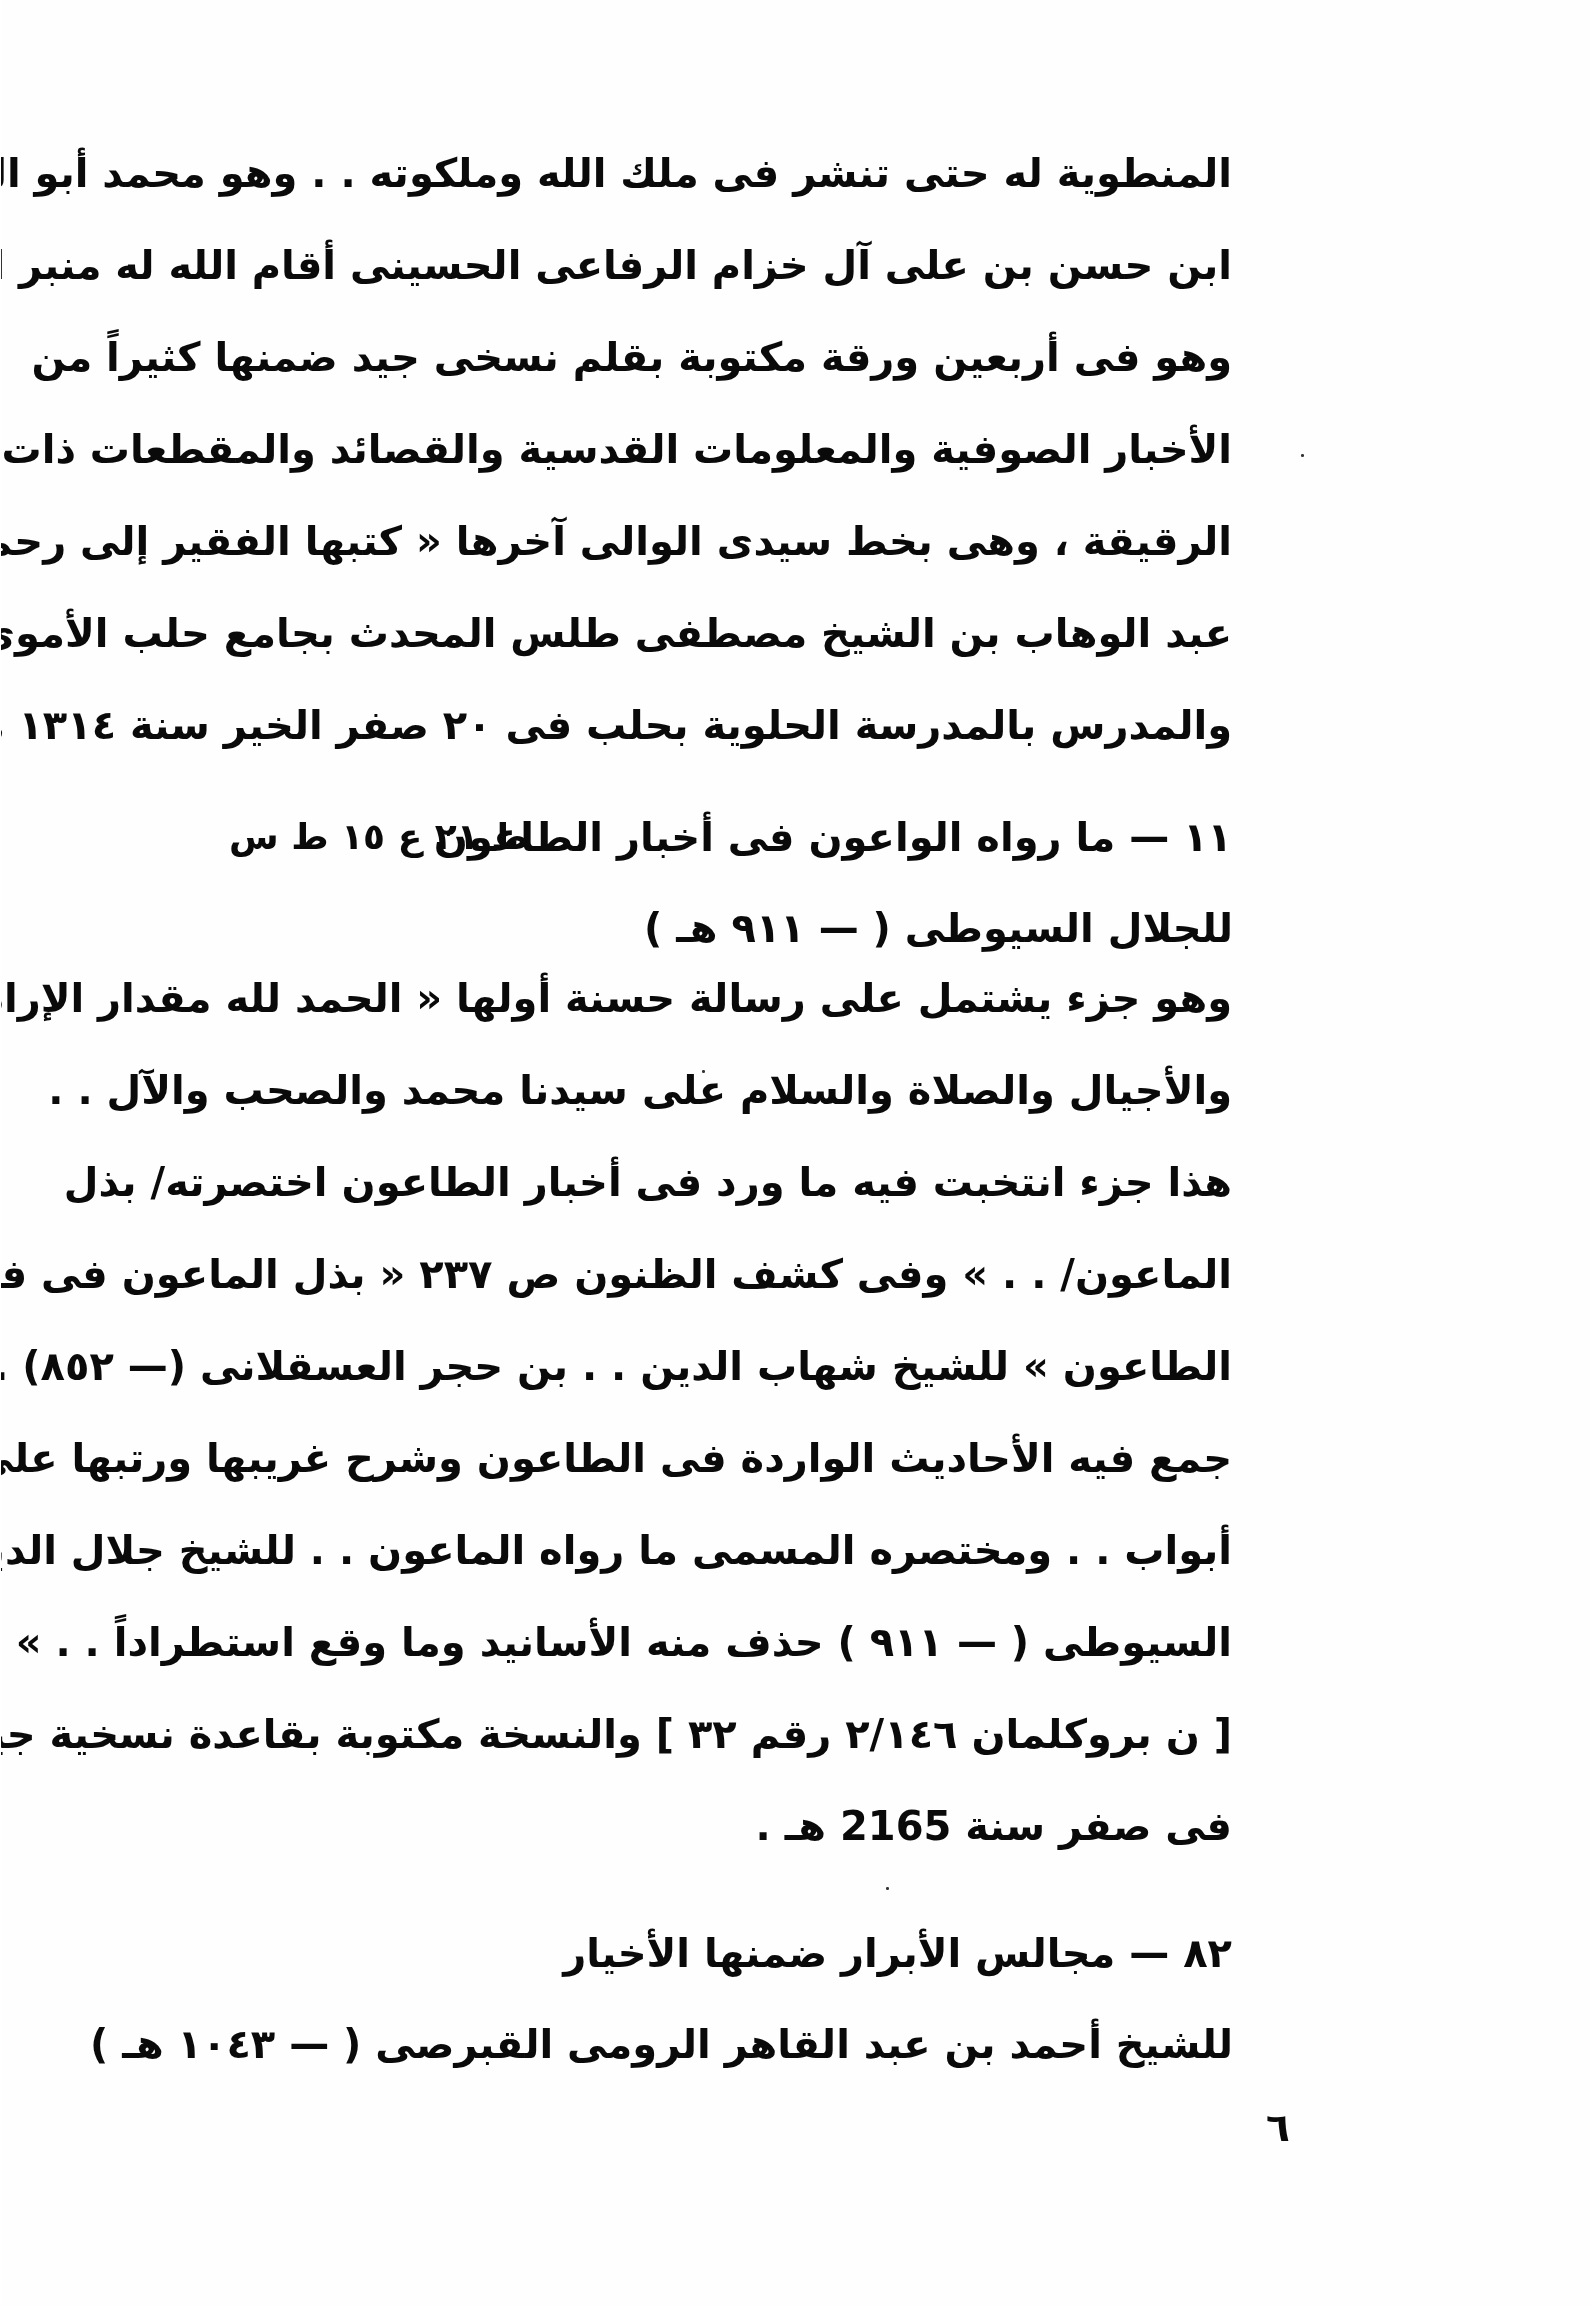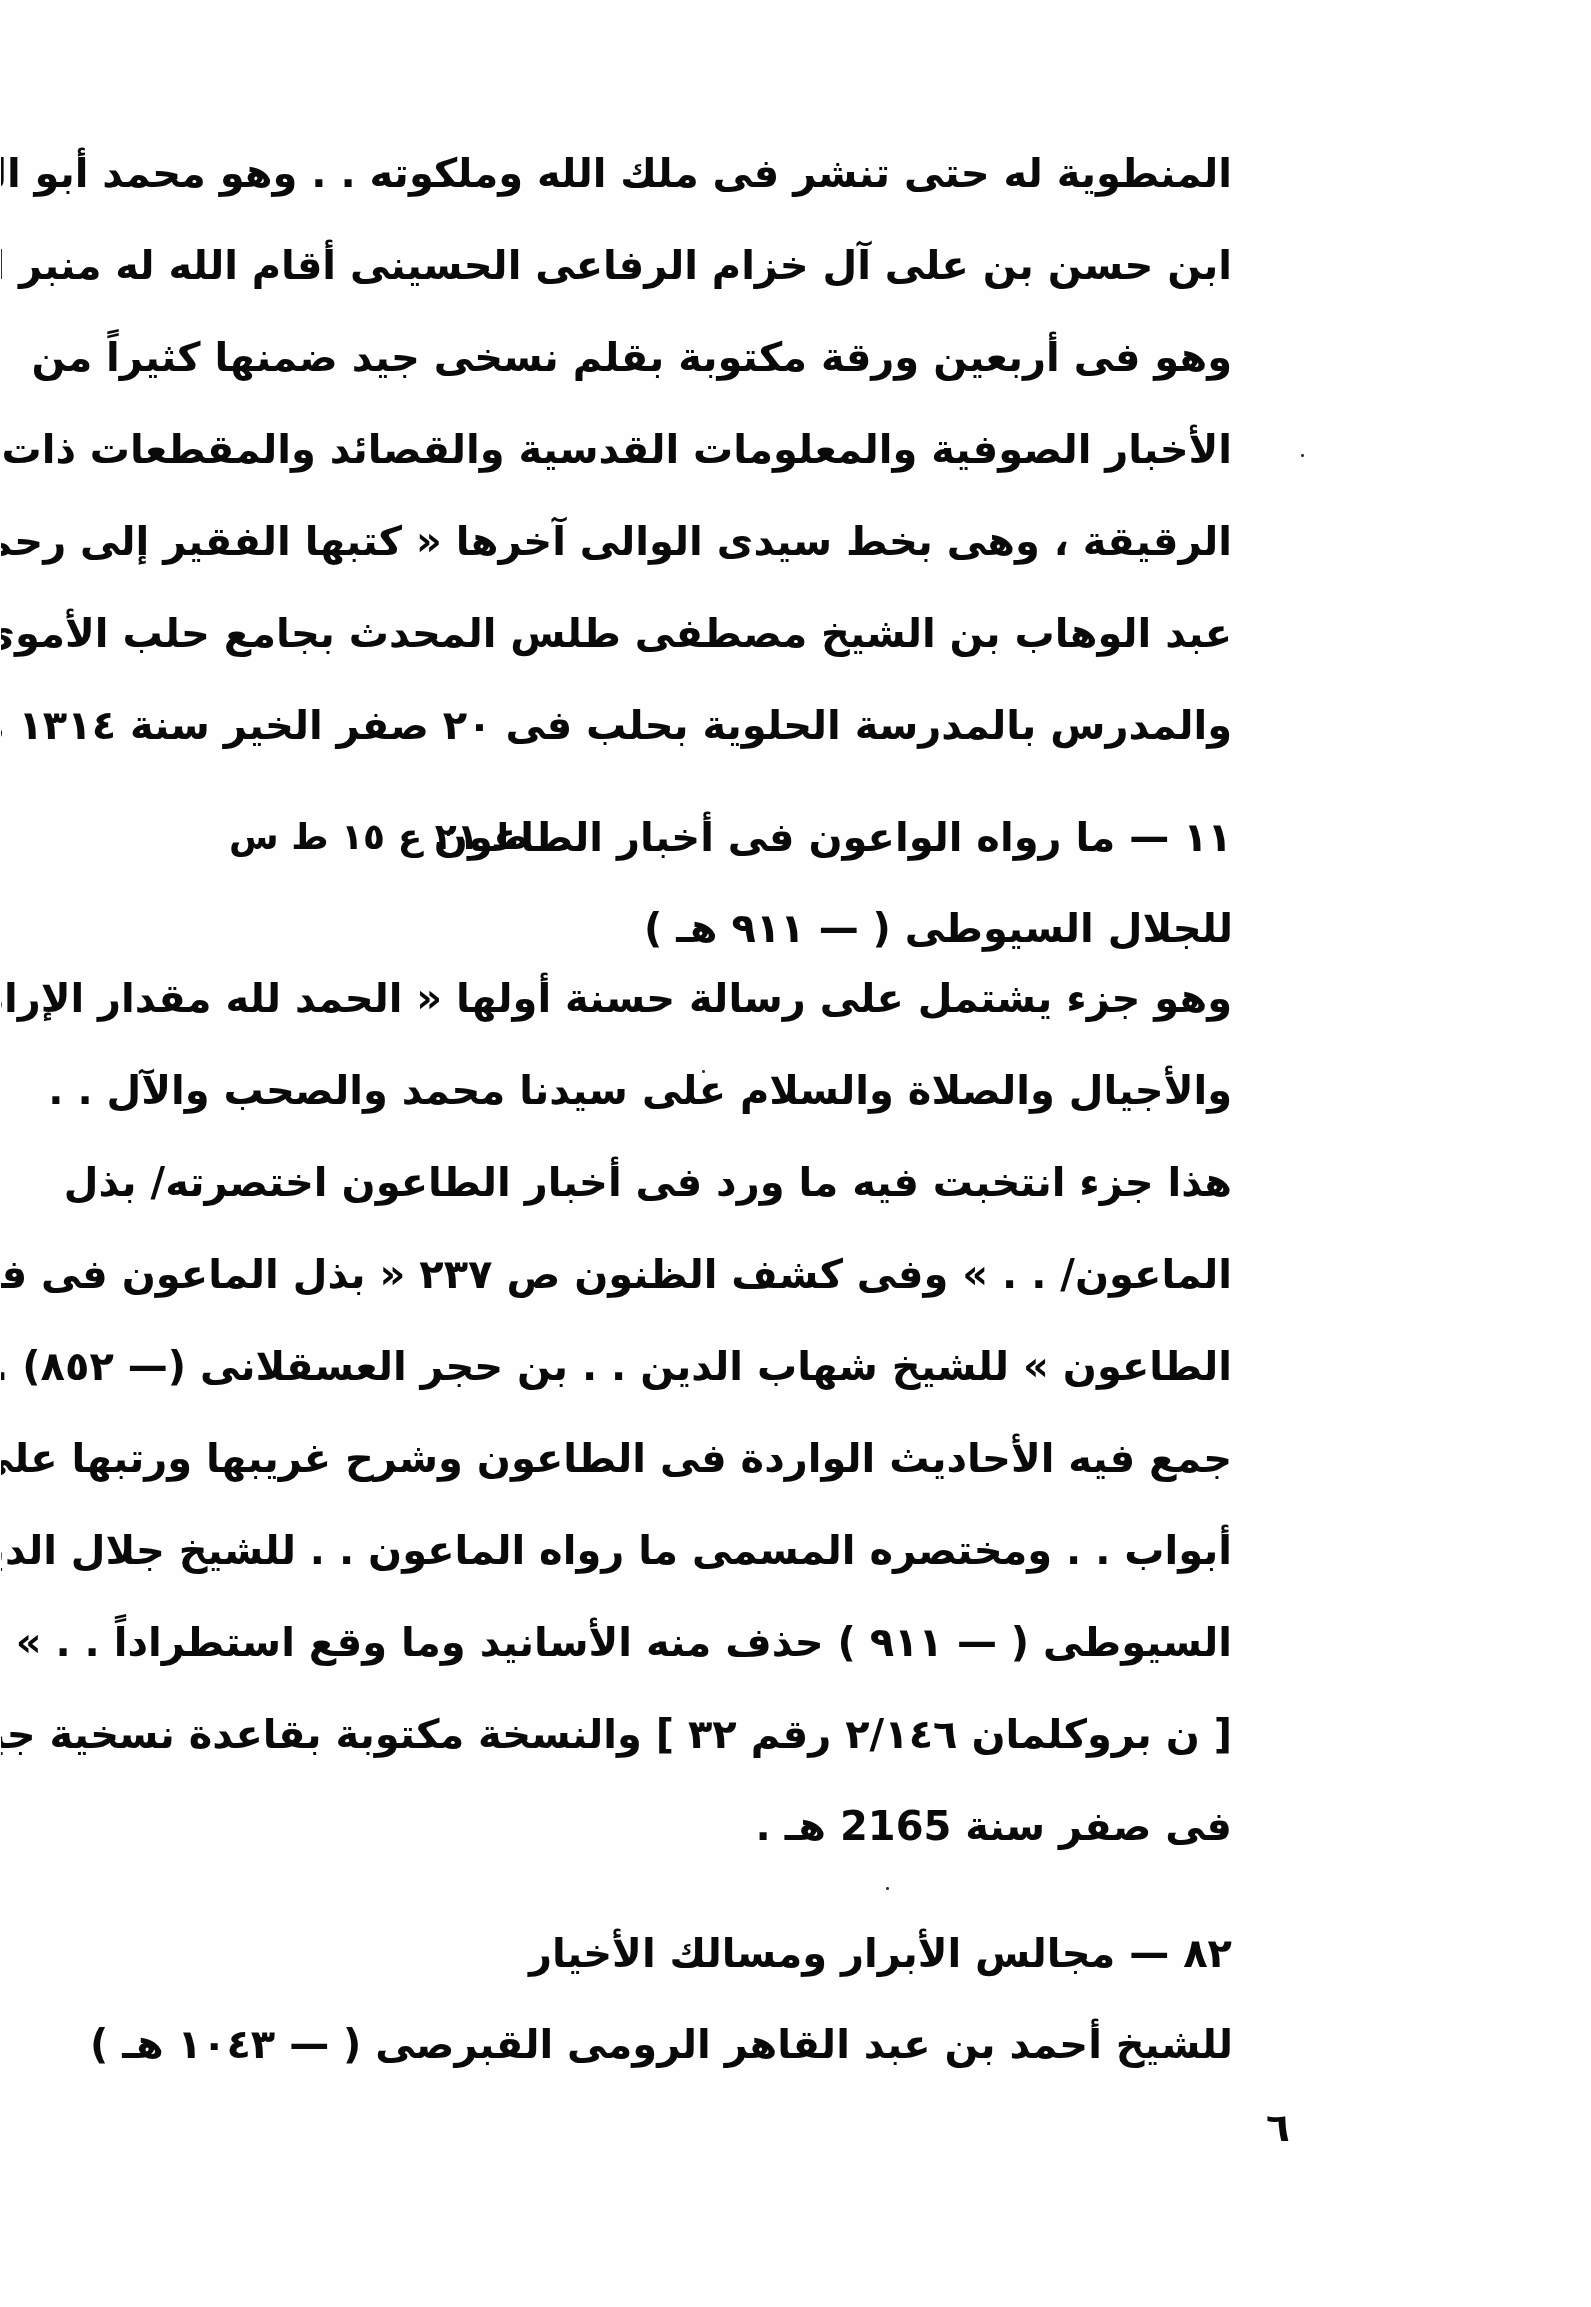--- a/index.html
+++ b/index.html
@@ -134,21 +134,21 @@
     <span class="line">أبواب . . ومختصره المسمى ما رواه الماعون . . للشيخ جلال الدين</span>
     <span class="line">السيوطى ( — ٩١١ ) حذف منه الأسانيد وما وقع استطراداً . . »</span>
     <span class="line">[ ن بروكلمان ٢/١٤٦ رقم ٣٢ ] والنسخة مكتوبة بقاعدة نسخية جيدة</span>
     <span class="line last">فى صفر سنة 2165 هـ .</span>
   </div>
 
   <div class="entry-heading" id="entry-82-heading">
     <span class="num-title">
       <span>٨٢</span>
       <span>—</span>
-      <span>مجالس الأبرار ومسالك الأخيار</span>
+      <span>مجالس الأبرار ضمنها الأخيار</span>
     </span>
   </div>
   <div class="author-line" id="entry-82-author">للشيخ أحمد بن عبد القاهر الرومى القبرصى ( — ١٠٤٣ هـ )</div>
 
   <div class="page-number">٦</div>
 
   <span class="speck" style="left:886px;top:1887px;"></span>
   <span class="speck" style="left:1301px;top:454px;"></span>
   <span class="speck" style="left:702px;top:1070px;"></span>
 </div>

